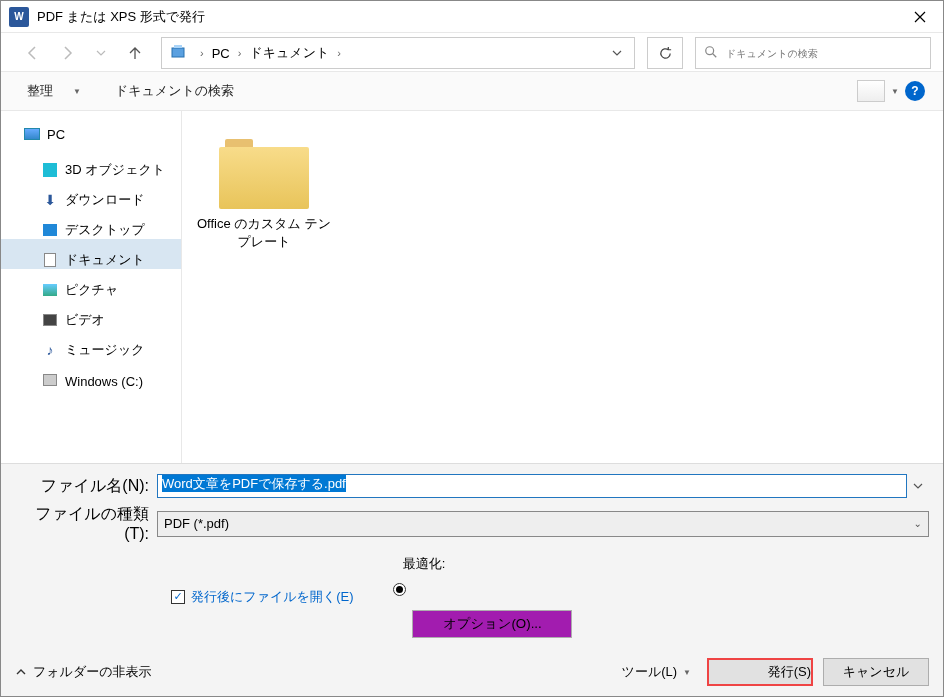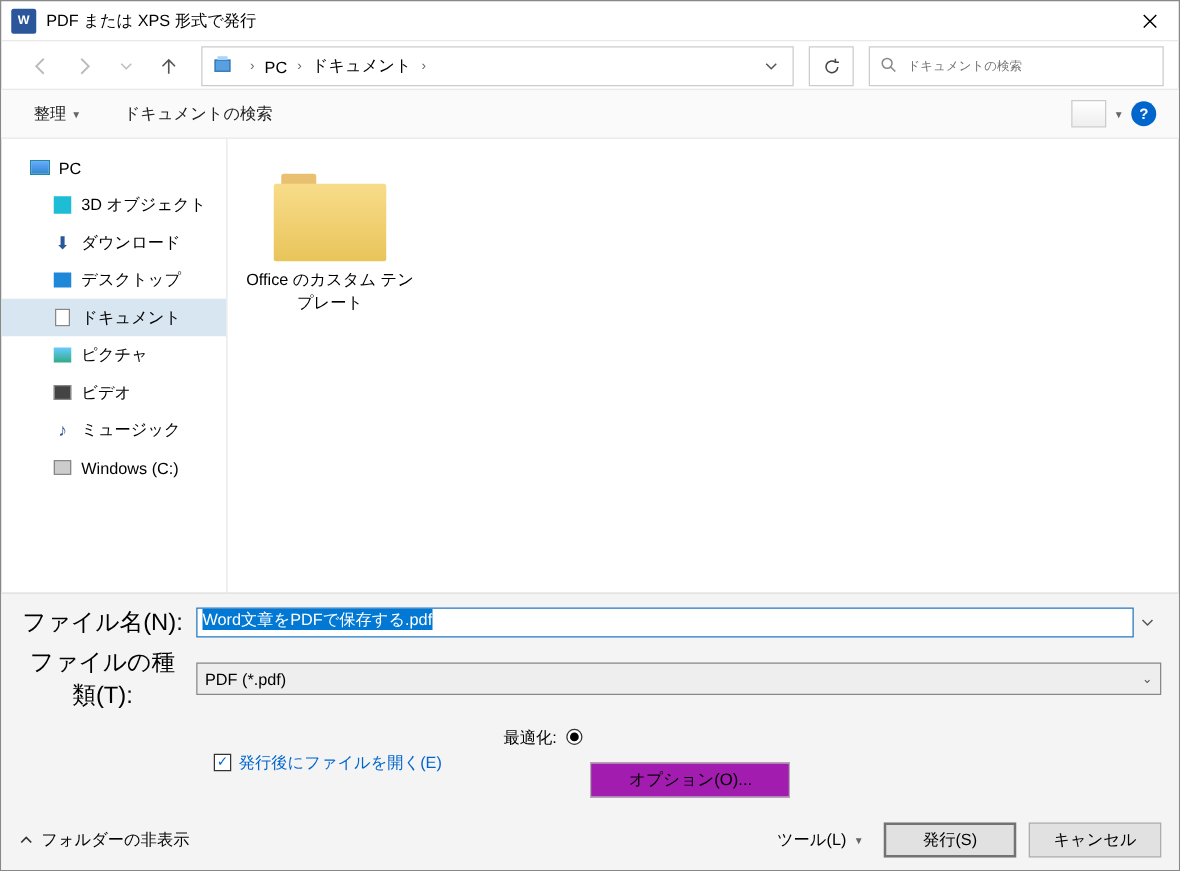--- a/index.html
+++ b/index.html
@@ -22,33 +22,33 @@
 .bc-sep { color: #666; padding: 0 6px; font-size: 11px; }
 .bc-item { padding: 0 2px; cursor: pointer; }
 .bc-dropdown { margin-left: auto; padding: 0 8px; color: #666; }
 .refresh { width: 36px; height: 32px; border: 1px solid #ccc; display: flex; align-items: center; justify-content: center; cursor: pointer; }
 .search-box { width: 236px; height: 32px; border: 1px solid #ccc; display: flex; align-items: center; padding: 0 8px; margin-left: 6px; }
 .search-icon { color: #666; margin-right: 8px; }
 .search-input { border: none; outline: none; flex: 1; font-size: 10px; color: #888; }
 
 
 .toolbar { height: 40px; border-top: 1px solid #e8e8e8; border-bottom: 1px solid #e8e8e8; display: flex; align-items: center; padding: 0 18px; background: #fafafa; }
-.tool-item { padding: 4px 8px; cursor: pointer; color: #222; display: flex; align-items: center; gap: 4px; text-align: center; }
+.tool-item { padding: 4px 8px; cursor: pointer; color: #222; display: flex; align-items: center; gap: 20px; text-align: center; }
 .dropdown-tri { font-size: 8px; color: #666; }
 .toolbar-right { margin-left: auto; display: flex; align-items: center; gap: 6px; }
 .view-btn { width: 28px; height: 22px; border: 1px solid #ccc; background: linear-gradient(#fff,#eee); }
 .help-icon { width: 20px; height: 20px; border-radius: 50%; background: #0066cc; color: #fff; display: flex; align-items: center; justify-content: center; font-size: 12px; font-weight: bold; }
 
 
 .main { flex: 1; display: flex; overflow: hidden; }
 .sidebar { width: 180px; overflow-y: auto; padding: 8px 0; position: relative; }
 .sidebar::-webkit-scrollbar { width: 16px; }
 .sidebar::-webkit-scrollbar-thumb { background: #c0c0c0; }
 .tree-item { height: 30px; display: flex; align-items: center; padding-left: 22px; cursor: pointer; gap: 6px; }
-.tree-item.sub { padding-left: 40px; }
+.tree-item.sub { padding-left: 40px; align-items: flex-end; }
 .tree-item.selected { background: #d8e6f2; }
 .tree-icon { width: 18px; height: 18px; display: flex; align-items: center; justify-content: center; }
 .ico-pc { width:16px; height:12px; background:linear-gradient(#6af,#38c); border:1px solid #28a; }
 .ico-3d { width:14px; height:14px; background:#1ebdd6; }
 .ico-dl { color:#2b579a; font-size:14px; }
 .ico-desk { width:14px; height:12px; background:#2088d8; }
 .ico-doc { width:12px; height:14px; background:#fff; border:1px solid #888; }
 .ico-pic { width:14px; height:12px; background:linear-gradient(#6cf,#3a8); }
 .ico-vid { width:14px; height:12px; background:#444; border:1px solid #888; }
 .ico-mus { color:#2b579a; font-size:14px; }
@@ -57,21 +57,21 @@
 .content { flex: 1; padding: 18px 12px; overflow: auto; border-left: 1px solid #e8e8e8; }
 .folder-item { width: 140px; text-align: center; cursor: pointer; }
 .folder-icon { width: 90px; height: 70px; margin: 10px auto 6px; position: relative; }
 .folder-back { position:absolute; top:0; left:6px; width:28px; height:12px; background:#e8c070; border-radius:2px 2px 0 0; }
 .folder-front { position:absolute; top:8px; left:0; width:90px; height:62px; background:linear-gradient(#f8dc8a,#e8c45a); border-radius:2px; }
 .folder-label { font-size: 13px; line-height: 1.4; }
 
 
 .form-area { border-top: 1px solid #ddd; padding: 10px 14px 6px 14px; background: #f4f4f4; }
 .form-row { display: flex; align-items: center; margin-bottom: 6px; }
-.form-label { width: 142px; text-align: center; padding-right: 8px; font-size: 19px; }
+.form-label { width: 142px; text-align: right; padding-right: 8px; font-size: 16px; }
 .text-input { flex: 1; height: 24px; border: 1px solid #2176c0; padding: 0 4px; font-size: 13px; }
 .text-input.selected-text { background: #fff; }
 .text-input .hl { background:#0078d4; color:#fff; padding:1px 0;text-align:center; }
 .combo { flex: 1; height: 24px; border: 1px solid #888; padding: 12px 6px; background: #eee; display: flex; align-items: center; justify-content: space-between; cursor: pointer; }
 .combo-arrow { font-size: 10px; color: #555; }
 
 .opts { display: flex; padding: 6px 0 4px 156px; gap: 40px; }
 .checkbox-row { display: flex; align-items: center; gap: 6px; }
 .cb { width:14px; height:14px; border:1px solid #333; background:#fff; display:flex; align-items:center; justify-content:center; font-size:11px; color:#0066cc; }
 .link { color: #0066cc; cursor: pointer; }
@@ -81,21 +81,21 @@
 .radio { width:13px; height:13px; border:1px solid #333; border-radius:50%; background:#fff; display:flex; align-items:center; justify-content:center; margin-top:2px; flex-shrink:0; }
 .radio.checked::after { content:''; width:7px; height:7px; background:#000; border-radius:50%; }
 .opt-btn { width: 160px; height: 28px; border: 1px solid #adadad; background: #a21caf; cursor: pointer; margin-top: 8px; margin-left: 19px; }
 
 
 .footer { height: 48px; display: flex; align-items: center; padding: 0 14px; background: #f4f4f4; }
 .folder-toggle { display: flex; align-items: center; gap: 6px; cursor: pointer; font-size: 13px; }
 .footer-right { margin-left: auto; display: flex; align-items: center; gap: 10px; }
 .tool-menu { cursor: pointer; padding: 4px 6px; display:flex; align-items:center; gap:6px; }
 .btn { width: 106px; height: 28px; border: 1px solid #adadad; background: #e1e1e1; cursor: pointer; font-size: 13px; }
-.btn.primary { border: 2px solid #737373; }
+.btn.primary { border: 2px solid #ef4444; text-align: right; }
 </style>
 </head>
 <body>
 
 <div class="dialog">
 
   <div class="titlebar">
     <div class="app-icon">W</div>
     <div class="title-text">PDF または XPS 形式で発行</div>
     <div class="close-btn">
@@ -255,21 +255,21 @@
         <span>PDF (*.pdf)</span>
         <span class="combo-arrow">⌄</span>
       </div>
     </div>
 
     <div class="opts">
       <div class="checkbox-row">
         <div class="cb">✓</div>
         <span class="link">発行後にファイルを開く(E)</span>
       </div>
-      <div style="display:flex; gap:8px;">
+      <div style="display:flex; gap:8px;flex-direction:column;">
         <div class="optimize-label">最適化:</div>
         <div class="optimize-col">
           <div class="radio-group">
             <div class="radio checked"></div>
           </div>
           <button class="opt-btn">オプション(O)...</button>
         </div>
       </div>
     </div>
   </div>

